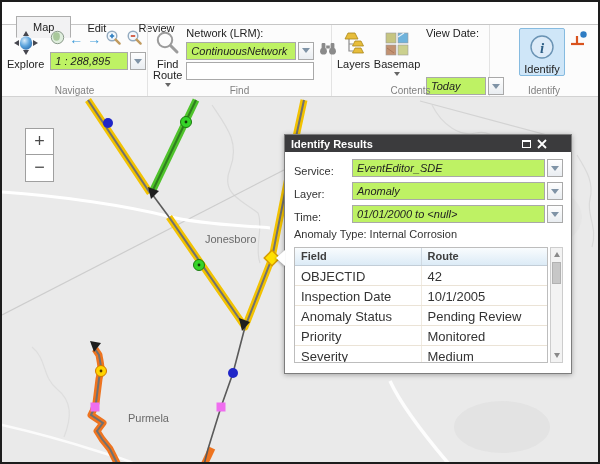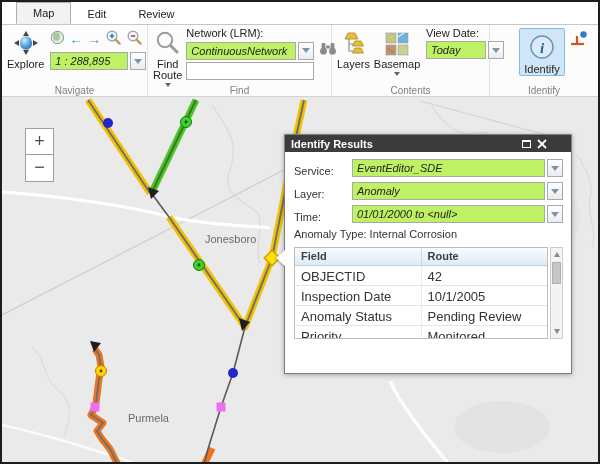--- a/index.html
+++ b/index.html
@@ -1,21 +1,21 @@
 <!DOCTYPE html>
 <html><head>
 <meta charset="utf-8">
 <style>
   * { margin:0; padding:0; box-sizing:border-box; }
   html,body { width:600px; height:464px; font-family:"Liberation Sans", sans-serif; background:#fff; }
   #app { width:600px; height:464px; border:2px solid #1d1d1d; background:#fff; position:relative; overflow:hidden; }
 
   
   .tabbar { height:23px; background:#fff; border-bottom:1px solid #c6c6c6; display:flex; align-items:flex-end; padding-left:14px; }
-  .tab { font-size:11px; color:#222; padding:4px 16px 4px 16px; position:relative; top:0; cursor:default; }
+  .tab { font-size:11px; color:#222; padding:4px 16px 4px 16px; position:relative; top:14px; cursor:default; }
   .tab.active { background:#f2f2f3; border:1px solid #aeaeae; border-bottom:1px solid #f2f2f3; }
 
   
   .ribbon { height:72px; background:#fcfcfc; border-bottom:1px solid #d2d2d2; display:flex; }
   .rgroup { position:relative; border-right:1px solid #e3e3e3; padding:2px 3px 12px 3px; display:flex; align-items:flex-start; }
   .rgroup-label { position:absolute; left:0; right:0; bottom:0; text-align:center; font-size:10px; color:#808080; }
   .bigbtn { display:flex; flex-direction:column; align-items:center; justify-content:flex-start; gap:1px; font-size:11px; color:#222; padding:3px 2px 0 2px; cursor:default; }
   .bigbtn .cap { line-height:11px; text-align:center; }
   .iconrow { display:flex; align-items:center; gap:4px; height:20px; margin-top:2px; }
   .arrow-glyph { color:#3d9ad8; font-size:14px; font-weight:bold; line-height:14px; }
@@ -40,21 +40,21 @@
   .panel-title { height:17px; background:#3b3b3d; color:#fff; display:flex; align-items:center; padding:0 22px 0 6px; }
   .panel-title .t { font-size:11px; font-weight:bold; flex:1; }
   .win-ico { display:flex; align-items:center; justify-content:center; width:15px; height:15px; cursor:default; }
   .maxi { width:9px; height:8px; border:1px solid #fff; border-top:2px solid #fff; }
   .callout { position:absolute; left:-9px; top:115px; width:0; height:0; border-top:8px solid transparent; border-bottom:8px solid transparent; border-right:9px solid #fff; filter:drop-shadow(-1px 1px 1px rgba(0,0,0,.25)); }
   .panel-body { padding:7px 8px 0 9px; }
   .frow { display:flex; align-items:flex-end; margin-bottom:5px; }
   .flabel { width:58px; font-size:11px; color:#333; }
   .fcombo { flex:1; }
   .atype { font-size:11px; color:#333; margin:1px 0 7px 0; }
-  .tablewrap { display:flex; height:92px; }
+  .tablewrap { display:flex; height:116px; }
   .ptable { flex:1; border:1px solid #bdbdbd; overflow:hidden; background:#fff; }
   .thead { display:flex; height:18px; background:linear-gradient(#f9fcfe,#dcebf6); border-bottom:1px solid #c2cdd7; font-size:11px; font-weight:bold; color:#3e3e3e; }
   .thead .c { flex:1; padding:2px 6px; }
   .thead .c:first-child { border-right:1px solid #cfd9e2; }
   .trow { display:flex; height:20px; border-bottom:1px solid #ebe3d6; font-size:13px; color:#333; }
   .trow .c { flex:1; padding:3px 6px; white-space:nowrap; overflow:hidden; }
   .trow .c:first-child { border-right:1px solid #f0ebe2; }
   .sbar { width:13px; margin-left:2px; border:1px solid #cdcdcd; background:#f3f3f3; display:flex; flex-direction:column; align-items:center; }
   .sb-btn { width:100%; height:13px; display:flex; align-items:center; justify-content:center; }
   .tri-up { width:0;height:0;border-left:3.5px solid transparent;border-right:3.5px solid transparent;border-bottom:5px solid #8a8a8a; }
@@ -186,21 +186,21 @@
             <rect x="13" y="1" width="10" height="10" fill="#6fb3dc" stroke="#9a9a9a" stroke-width="0.6"></rect>
             <rect x="1" y="13" width="10" height="10" fill="#c29272" stroke="#9a9a9a" stroke-width="0.6"></rect>
             <rect x="13" y="13" width="10" height="10" fill="#cbd08e" stroke="#9a9a9a" stroke-width="0.6"></rect>
             <path d="M13,5 L19,1" stroke="#e8f2f8" stroke-width="1.2" fill="none"></path>
             <path d="M2,16 L9,21" stroke="#a8785a" stroke-width="1" fill="none"></path>
           </svg>
         </span>
         <span class="cap">Basemap</span>
         <span class="caret"></span>
       </div>
-      <div style="display:flex;flex-direction:column;margin-left:4px;">
+      <div style="display:flex;flex-direction:column;margin-left:4px;gap:36px;">
         <div class="rlabel">View Date:</div>
         <div class="combo" style="width:78px;margin-top:1px;">
           <div class="box">Today</div>
           <div class="btn">
               <span class="dd-tri"></span>
             </div>
         </div>
       </div>
       <div class="rgroup-label">Contents</div>
     </div>

